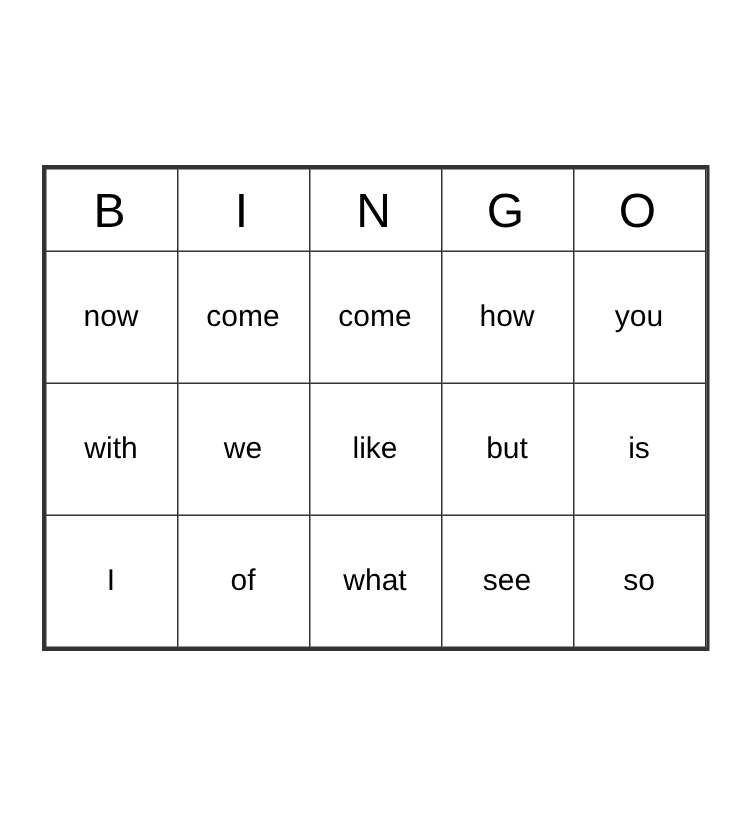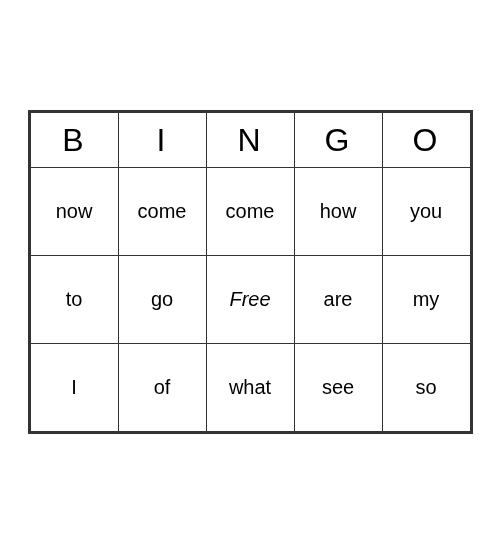--- a/index.html
+++ b/index.html
@@ -65,25 +65,25 @@
     </thead>
     <tbody id="bingo-body">
     <tr>
           <td>now</td>
           <td>come</td>
           <td>come</td>
           <td>how</td>
           <td>you</td>
         </tr>
         <tr>
-          <td>to</td>
-          <td>go</td>
-          <td class="free-cell">Free</td>
-          <td>are</td>
-          <td>my</td>
+          <td>with</td>
+          <td>we</td>
+          <td>like</td>
+          <td>but</td>
+          <td>is</td>
         </tr>
         <tr>
           <td>I</td>
           <td>of</td>
           <td>what</td>
           <td>see</td>
           <td>so</td>
         </tr>
       </tbody>
   </table>

